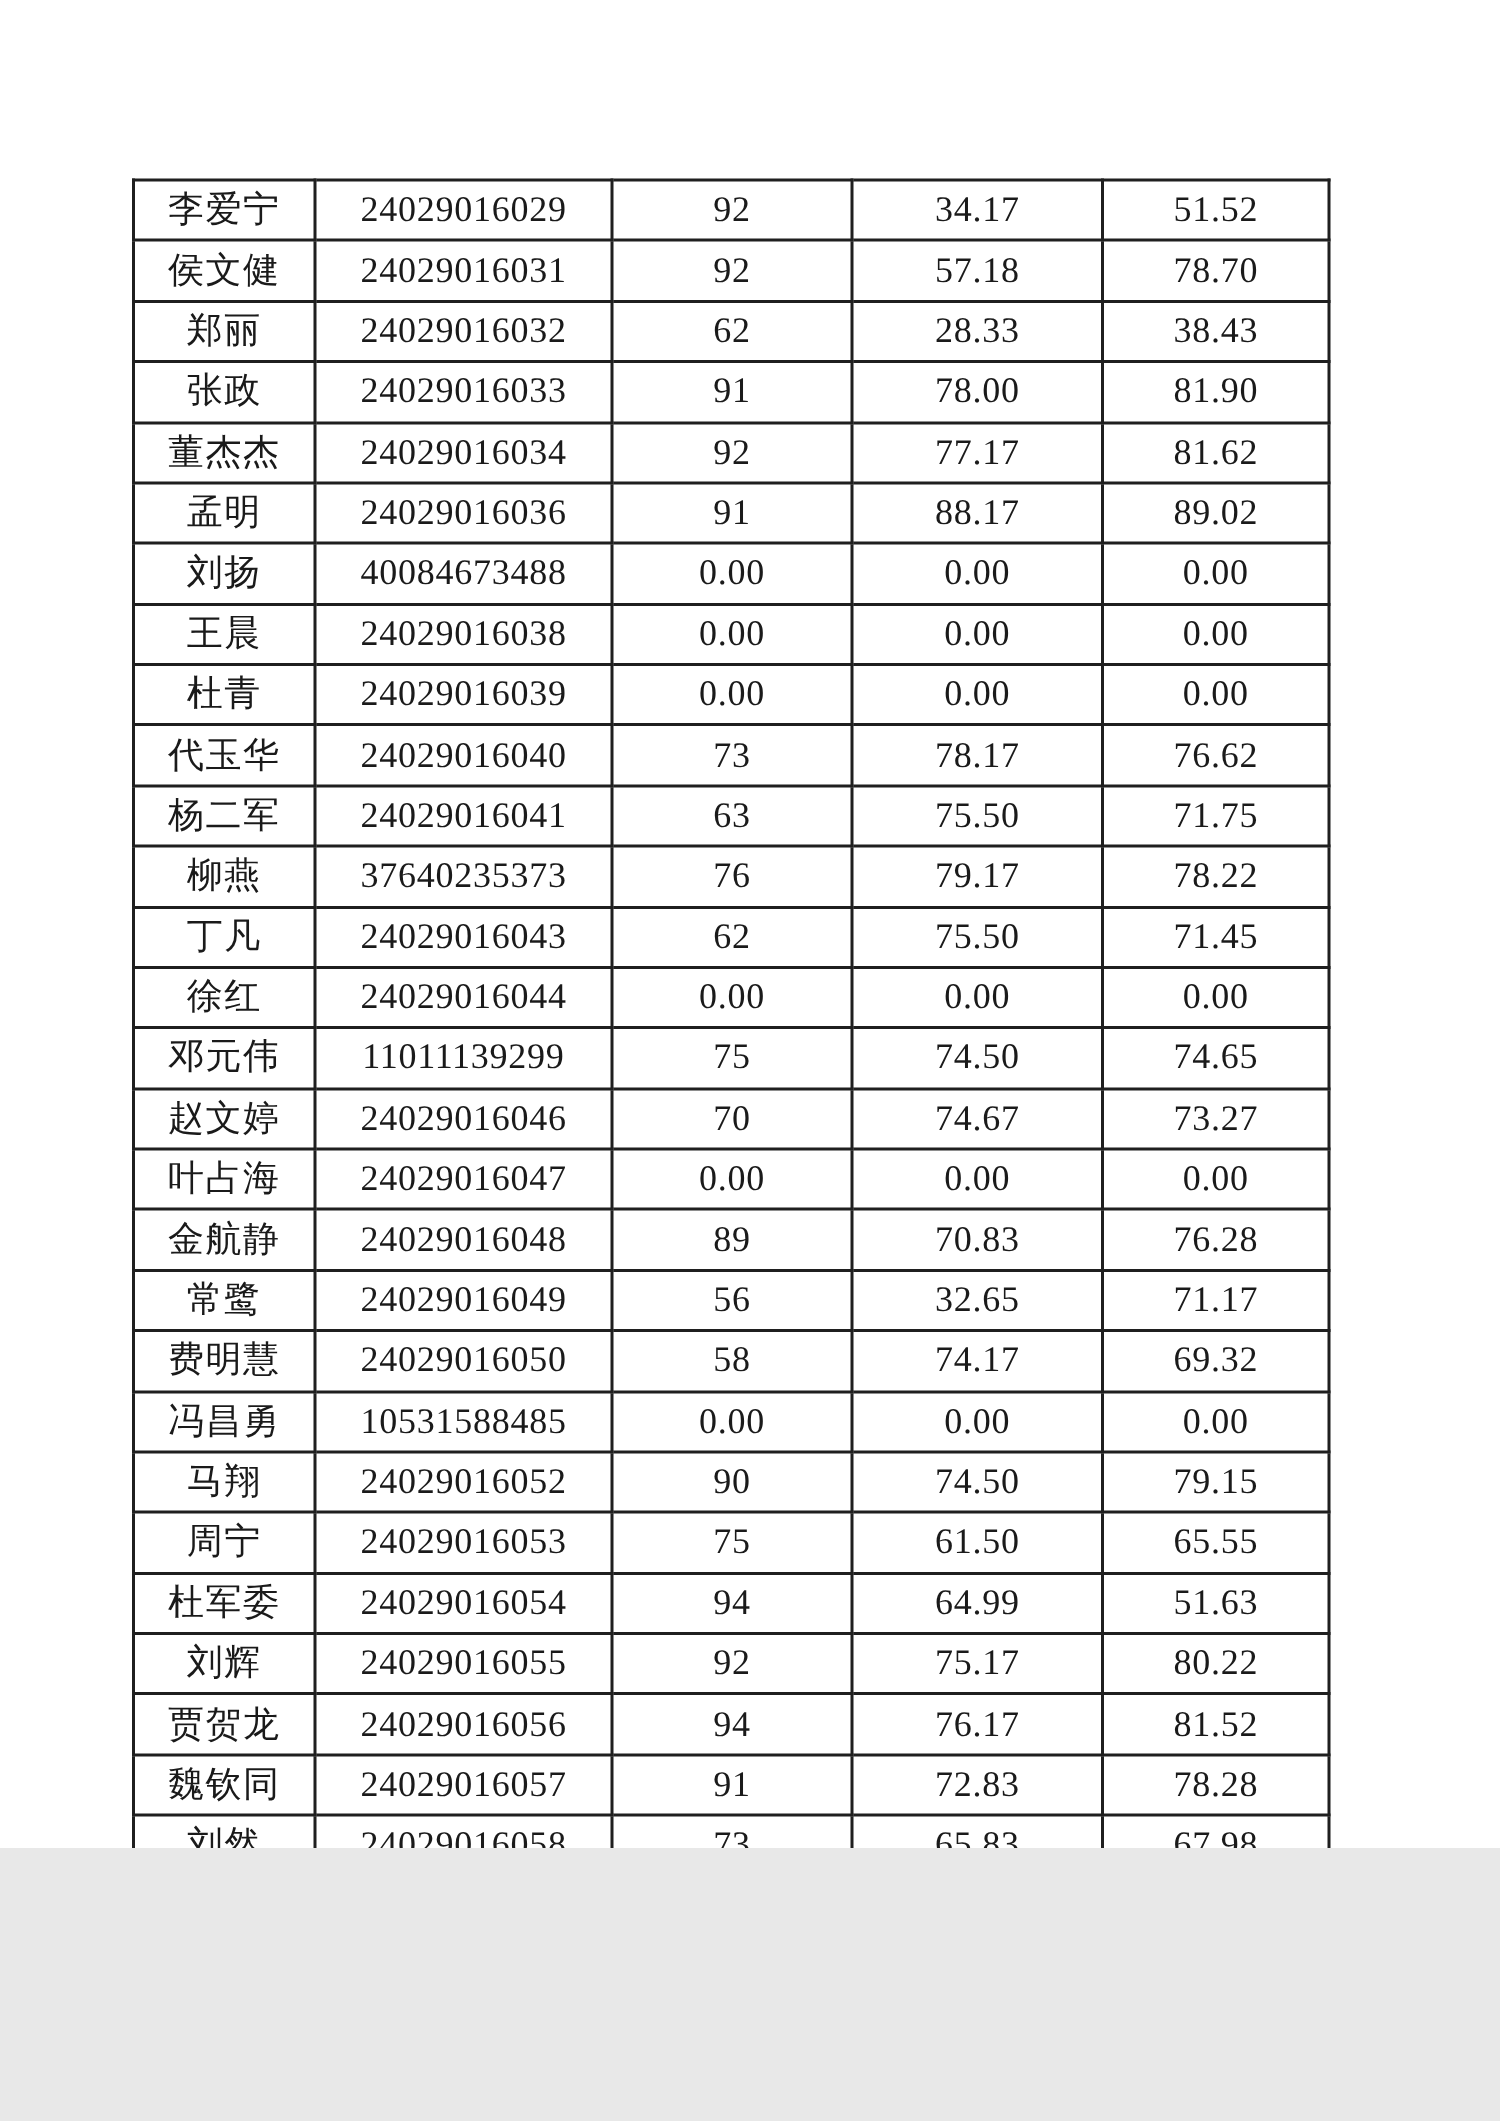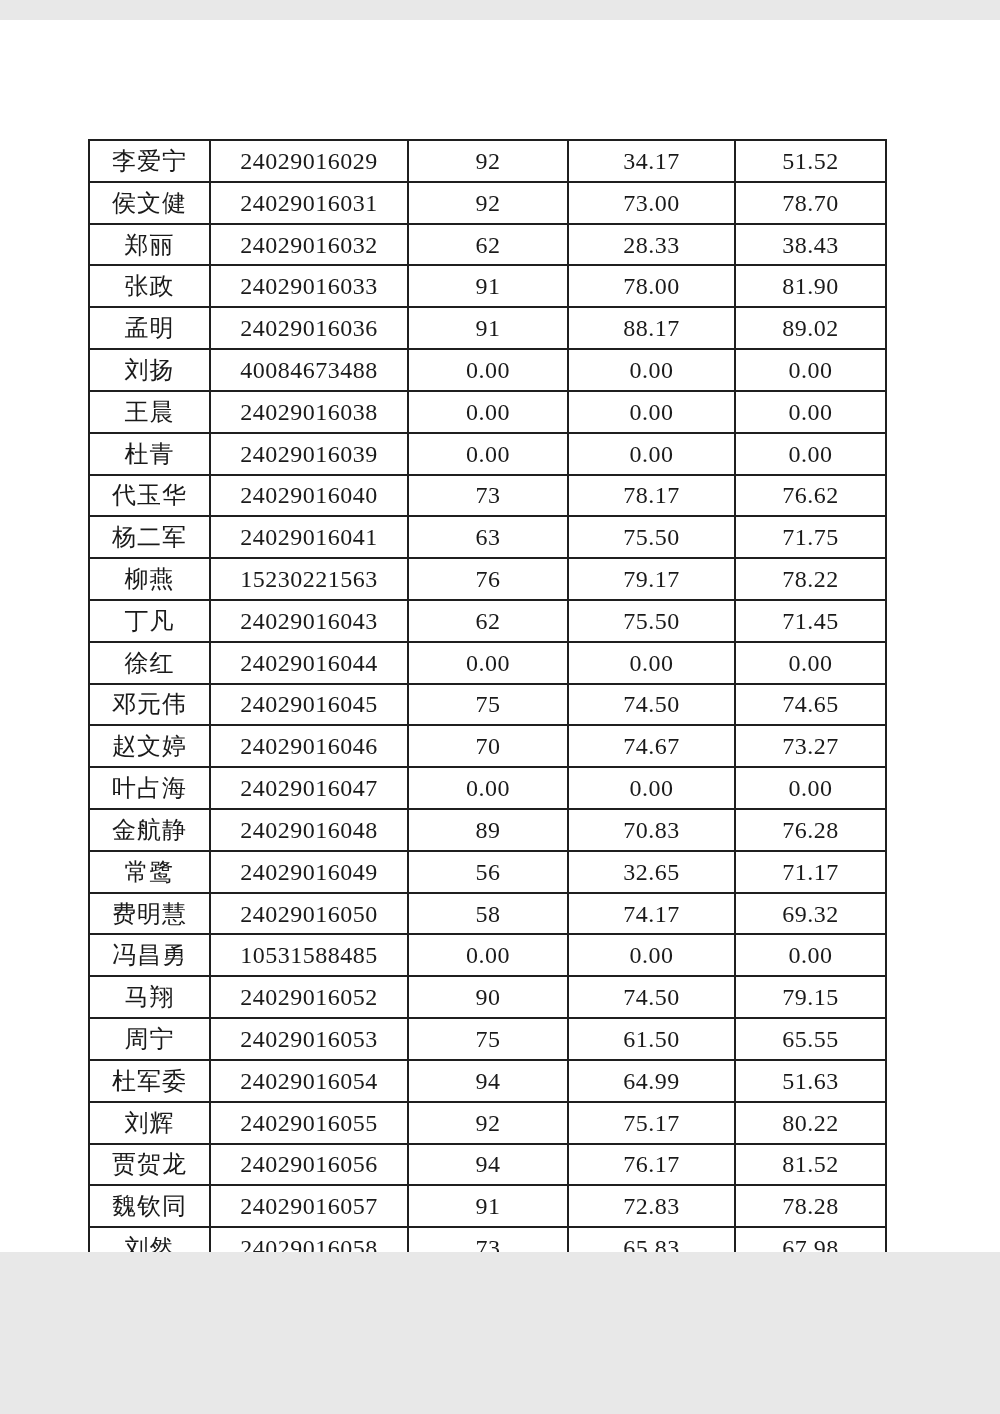--- a/index.html
+++ b/index.html
@@ -12,21 +12,20 @@
     width:1000px;height:1414px;
     background:#e8e8e8;
     font-family:"Liberation Serif","DejaVu Serif",serif;
   }
   .page{
     position:relative;
     width:1000px;height:1232px;
     background:var(--page-bg);
     color:var(--text-color);
     overflow:hidden;
-    margin-top:20px;
   }
   table.score-table{
     position:absolute;
     left:88px;top:119px;
     width:797px;height:1173px;
     border-collapse:collapse;
     table-layout:fixed;
   }
   table.score-table td{
     border:2px solid var(--border-color);
@@ -58,38 +57,45 @@
           <td class="cell-name">李爱宁</td>
           <td class="cell-number">24029016029</td>
           <td class="cell-number">92</td>
           <td class="cell-number">34.17</td>
           <td class="cell-number">51.52</td>
         </tr>
         <tr>
           <td class="cell-name">侯文健</td>
           <td class="cell-number">24029016031</td>
           <td class="cell-number">92</td>
-          <td class="cell-number">73.00</td>
+          <td class="cell-number">57.18</td>
           <td class="cell-number">78.70</td>
         </tr>
         <tr>
           <td class="cell-name">郑丽</td>
           <td class="cell-number">24029016032</td>
           <td class="cell-number">62</td>
           <td class="cell-number">28.33</td>
           <td class="cell-number">38.43</td>
         </tr>
         <tr>
           <td class="cell-name">张政</td>
           <td class="cell-number">24029016033</td>
           <td class="cell-number">91</td>
           <td class="cell-number">78.00</td>
           <td class="cell-number">81.90</td>
         </tr>
         <tr>
+          <td class="cell-name">董杰杰</td>
+          <td class="cell-number">24029016034</td>
+          <td class="cell-number">92</td>
+          <td class="cell-number">77.17</td>
+          <td class="cell-number">81.62</td>
+        </tr>
+        <tr>
           <td class="cell-name">孟明</td>
           <td class="cell-number">24029016036</td>
           <td class="cell-number">91</td>
           <td class="cell-number">88.17</td>
           <td class="cell-number">89.02</td>
         </tr>
         <tr>
           <td class="cell-name">刘扬</td>
           <td class="cell-number">40084673488</td>
           <td class="cell-number">0.00</td>
@@ -119,42 +125,42 @@
         </tr>
         <tr>
           <td class="cell-name">杨二军</td>
           <td class="cell-number">24029016041</td>
           <td class="cell-number">63</td>
           <td class="cell-number">75.50</td>
           <td class="cell-number">71.75</td>
         </tr>
         <tr>
           <td class="cell-name">柳燕</td>
-          <td class="cell-number">15230221563</td>
+          <td class="cell-number">37640235373</td>
           <td class="cell-number">76</td>
           <td class="cell-number">79.17</td>
           <td class="cell-number">78.22</td>
         </tr>
         <tr>
           <td class="cell-name">丁凡</td>
           <td class="cell-number">24029016043</td>
           <td class="cell-number">62</td>
           <td class="cell-number">75.50</td>
           <td class="cell-number">71.45</td>
         </tr>
         <tr>
           <td class="cell-name">徐红</td>
           <td class="cell-number">24029016044</td>
           <td class="cell-number">0.00</td>
           <td class="cell-number">0.00</td>
           <td class="cell-number">0.00</td>
         </tr>
         <tr>
           <td class="cell-name">邓元伟</td>
-          <td class="cell-number">24029016045</td>
+          <td class="cell-number">11011139299</td>
           <td class="cell-number">75</td>
           <td class="cell-number">74.50</td>
           <td class="cell-number">74.65</td>
         </tr>
         <tr>
           <td class="cell-name">赵文婷</td>
           <td class="cell-number">24029016046</td>
           <td class="cell-number">70</td>
           <td class="cell-number">74.67</td>
           <td class="cell-number">73.27</td>

